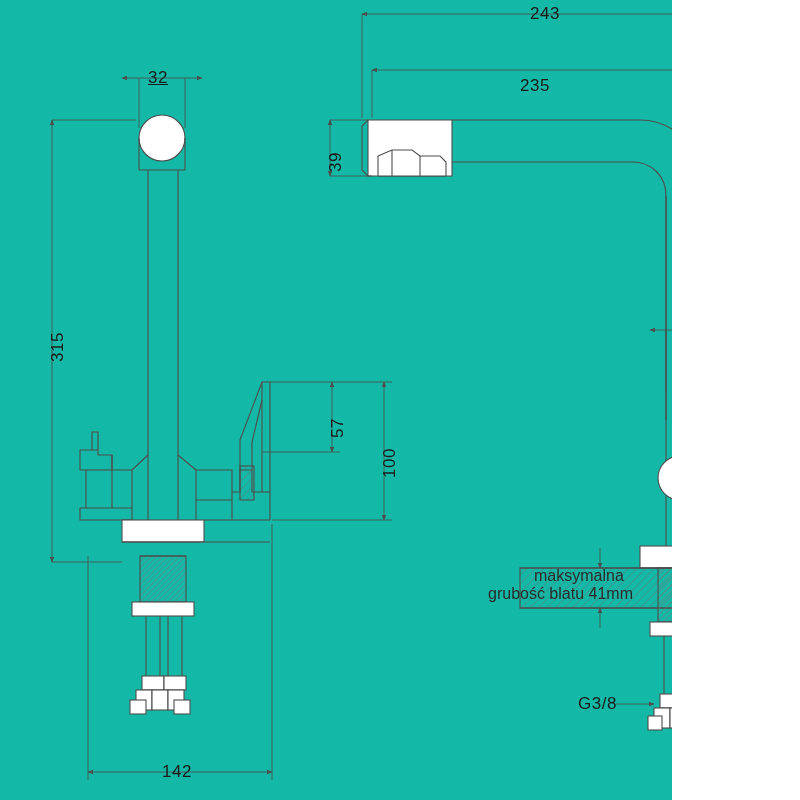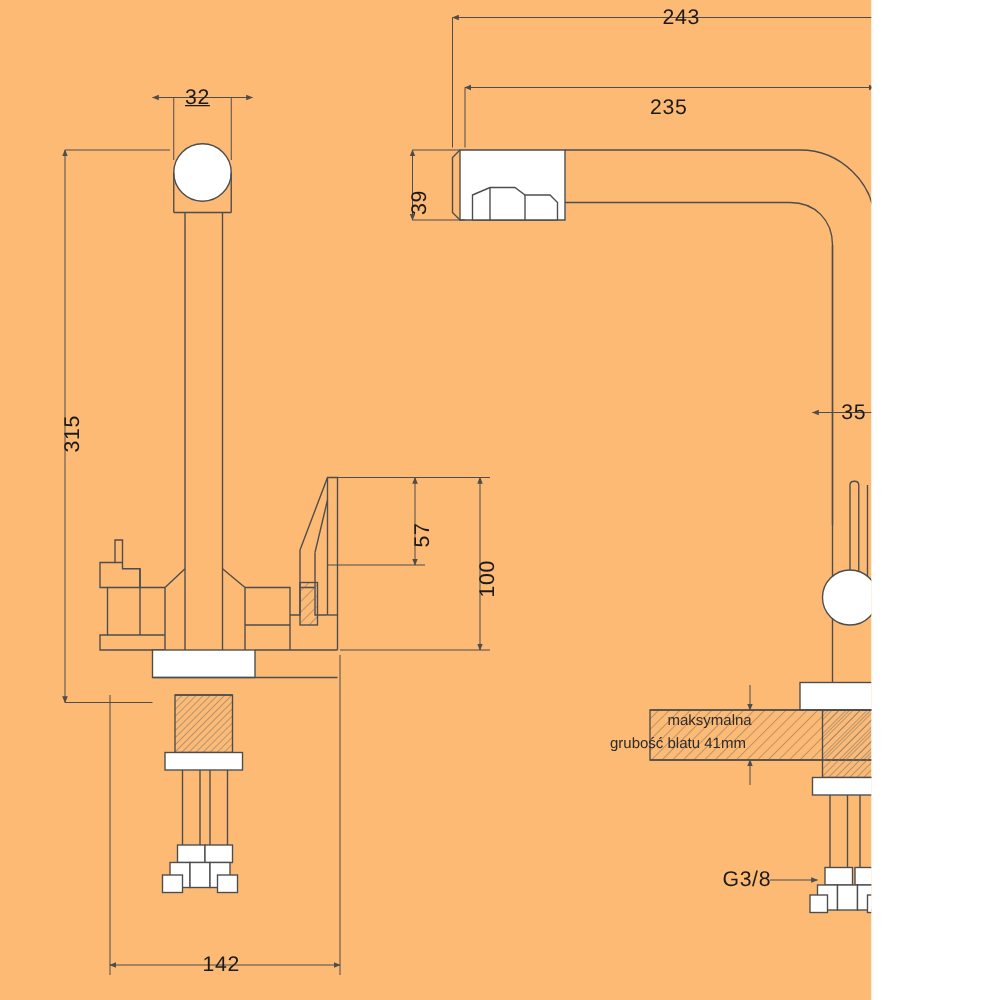--- a/index.html
+++ b/index.html
@@ -7,40 +7,39 @@
     padding: 0;
     background: #ffffff;
   }
   body {
     font-family: "Liberation Sans", sans-serif;
   }
   #stage {
     position: relative;
     width: 672px;
     height: 800px;
-    background: #fdba74;
+    background: #14b8a6;
     overflow: hidden;
-    padding-left: 25px;
   }
   .dim-label {
     position: absolute;
     font-family: "Liberation Sans", sans-serif;
     font-size: 17px;
     color: #1a1a1a;
     letter-spacing: 0.5px;
     white-space: nowrap;
   }
   .dim-label.vert {
     transform-origin: 0 0;
     transform: rotate(-90deg);
   }
   .note {
     position: absolute;
     font-family: "Liberation Sans", sans-serif;
-    font-size: 12px;
+    font-size: 16px;
     color: #2b2b2b;
     line-height: 14px;
     white-space: nowrap;
   }
   svg {
     position: absolute;
     left: 0;
     top: 0;
   }
 </style>

